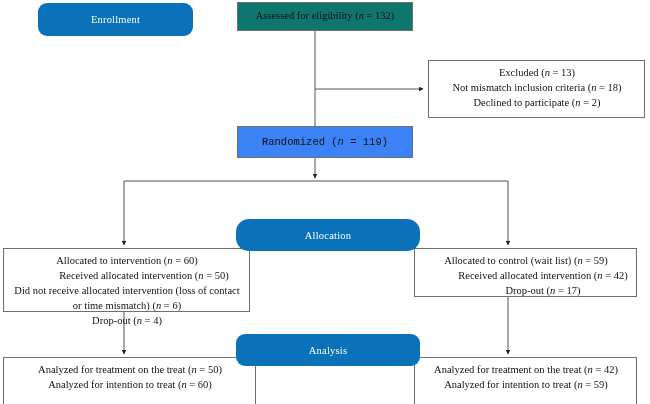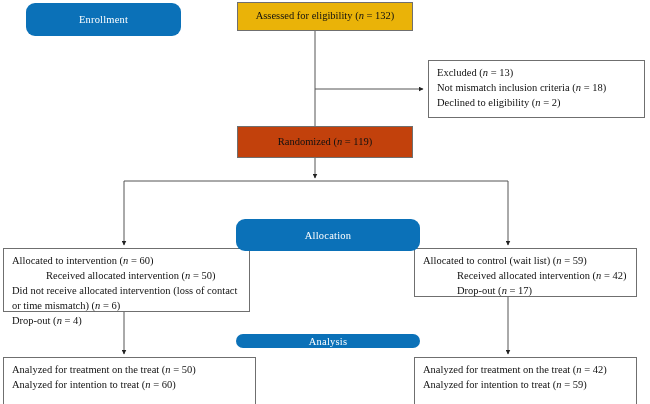--- a/index.html
+++ b/index.html
@@ -28,20 +28,21 @@
   
   .node {
     position: absolute;
     box-sizing: border-box;
     border: 1px solid #6f6f6f;
     background: #ffffff;
     color: #111111;
     font-size: 10.5px;
     line-height: 1.42;
     z-index: 2;
+    text-align: center;
   }
   .node .line {
     white-space: nowrap;
   }
   .node.centered {
     display: flex;
     align-items: center;
     justify-content: center;
     text-align: center;
   }
@@ -58,23 +59,23 @@
     display: flex;
     align-items: center;
     justify-content: center;
     color: #ffffff;
     font-size: 10.5px;
     letter-spacing: 0.2px;
     z-index: 5;
   }
 
   
-  #banner-enrollment { left: 26px;  top: 3px;   width: 155px; height: 33px; }
-  #banner-allocation { left: 236px; top: 219px; width: 184px; height: 32px; }
-  #banner-analysis   { left: 236px; top: 334px; width: 184px; height: 14px; }
+  #banner-enrollment { left: 38px;  top: 3px;   width: 155px; height: 33px; }
+  #banner-allocation { left: 236px; top: 219px; width: 184px; height: 32px; border-radius: 13px; }
+  #banner-analysis   { left: 236px; top: 334px; width: 184px; height: 32px; }
 
   #box-assessed   { left: 237px; top: 2px;   width: 176px; height: 29px; }
   #box-excluded   { left: 428px; top: 60px;  width: 217px; height: 58px; }
   #box-randomized { left: 237px; top: 126px; width: 176px; height: 32px; }
 
   #box-alloc-left  { left: 3px;   top: 248px; width: 247px; height: 64px; }
   #box-alloc-right { left: 414px; top: 248px; width: 223px; height: 49px; }
 
   #box-analysis-left  { left: 3px;   top: 357px; width: 253px; height: 52px; }
   #box-analysis-right { left: 414px; top: 357px; width: 223px; height: 60px; }
@@ -115,39 +116,39 @@
   </div>
 
   <div class="banner" id="banner-allocation" style="background: rgb(11, 113, 184); color: rgb(255, 255, 255);">
     <span>Allocation</span>
   </div>
 
   <div class="banner" id="banner-analysis" style="background: rgb(11, 113, 184); color: rgb(255, 255, 255);">
     <span>Analysis</span>
   </div>
 
-  <div class="node centered" id="box-assessed" style="border-color: rgb(111, 111, 111); background: #eab308; color: rgb(17, 17, 17);">
+  <div class="node centered" id="box-assessed" style="border-color: rgb(111, 111, 111); background: #0f766e; color: rgb(17, 17, 17);">
     <div class="line">
       <span>Assessed for eligibility (</span><span class="nvar">n</span><span> = 132)</span>
     </div>
   </div>
 
   <div class="node padded" id="box-excluded" style="border-color: rgb(111, 111, 111); background: rgb(255, 255, 255); color: rgb(17, 17, 17);">
     <div class="line">
       <span>Excluded (</span><span class="nvar">n</span><span> = 13)</span>
     </div>
     <div class="line">
       <span>Not mismatch inclusion criteria (</span><span class="nvar">n</span><span> = 18)</span>
     </div>
     <div class="line">
-      <span>Declined to eligibility (</span><span class="nvar">n</span><span> = 2)</span>
-    </div>
-  </div>
-
-  <div class="node centered" id="box-randomized" style="border-color: rgb(111, 111, 111); background: #c2410c; color: rgb(17, 17, 17);">
+      <span>Declined to participate (</span><span class="nvar">n</span><span> = 2)</span>
+    </div>
+  </div>
+
+  <div class="node centered" id="box-randomized" style="border-color: rgb(111, 111, 111); background: #3b82f6; color: rgb(17, 17, 17); font-family: Liberation Mono, monospace;">
     <div class="line">
       <span>Randomized (</span><span class="nvar">n</span><span> = 119)</span>
     </div>
   </div>
 
   <div class="node padded" id="box-alloc-left" style="border-color: rgb(111, 111, 111); background: rgb(255, 255, 255); color: rgb(17, 17, 17); font-family: Liberation Serif, serif;">
     <div class="line">
       <span>Allocated to intervention (</span><span class="nvar">n</span><span> = 60)</span>
     </div>
     <div class="line indent1">

